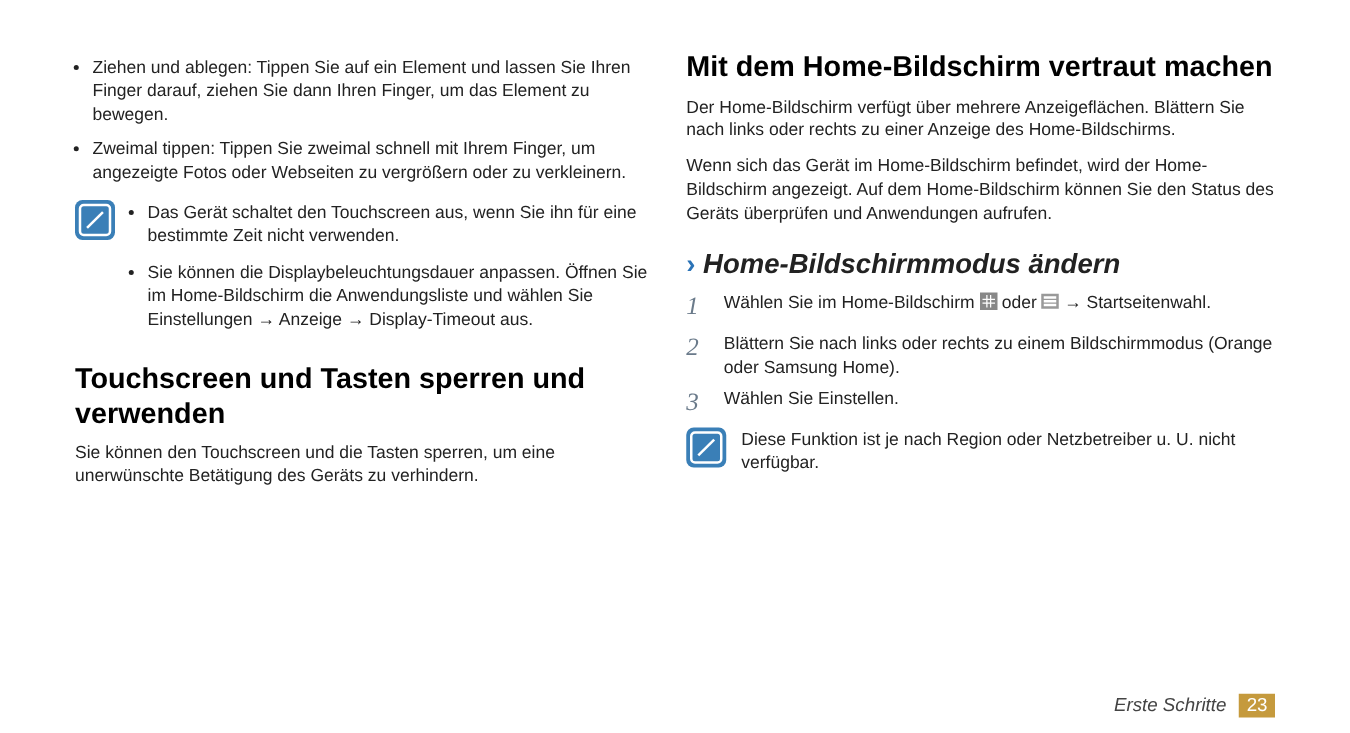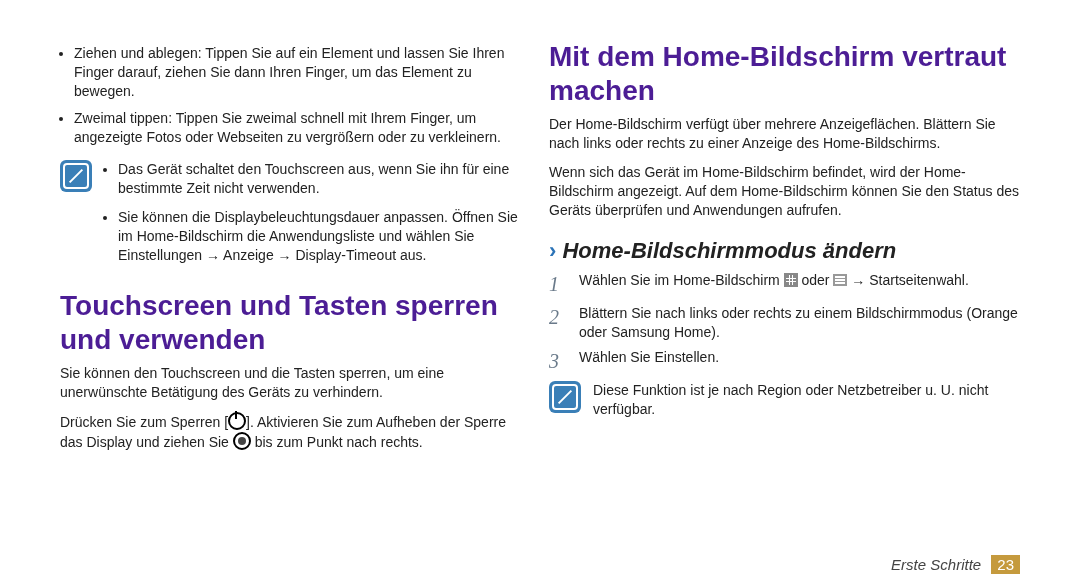--- a/index.html
+++ b/index.html
@@ -56,22 +56,22 @@
   }
   .note-icon .slash {
     width: 18px;
     height: 2px;
     background: #fff;
     transform: rotate(-45deg);
   }
   .note-list { padding-left: 14px; margin:0; }
   .note-list li { margin-bottom: 10px; list-style: disc; }
   h1 {
-    color: #4c1d95;
-    font-size: 28px;
+    color: #000000;
+    font-size: 23px;
     font-weight: 600;
     margin: 10px 0 8px 0;
     line-height: 1.2;
   }
   h2 {
     color: #222;
     font-size: 22px;
     font-weight: 700;
     font-style: italic;
     margin: 16px 0 6px 0;
@@ -194,23 +194,20 @@
       <ul class="note-list">
         <li>Das Gerät schaltet den Touchscreen aus, wenn Sie ihn für eine bestimmte Zeit nicht verwenden.</li>
         <li>
           <span>Sie können die Displaybeleuchtungsdauer anpassen. Öffnen Sie im Home-Bildschirm die Anwendungsliste und wählen Sie </span><span class="bold">Einstellungen</span><span> → </span><span class="bold">Anzeige</span><span> → </span><span class="bold">Display-Timeout</span><span> aus.</span>
         </li>
       </ul>
     </div>
 
     <h1>Touchscreen und Tasten sperren und verwenden</h1>
     <p class="para">Sie können den Touchscreen und die Tasten sperren, um eine unerwünschte Betätigung des Geräts zu verhindern.</p>
-    <p class="para">
-      <span>Drücken Sie zum Sperren [</span><span class="inline-icon power"></span><span>]. Aktivieren Sie zum Aufheben der Sperre das Display und ziehen Sie </span><span class="inline-icon dot"></span><span> bis zum Punkt nach rechts.</span>
-    </p>
   </div>
 
   <div class="col">
     <h1>Mit dem Home-Bildschirm vertraut machen</h1>
     <p class="para">Der Home-Bildschirm verfügt über mehrere Anzeigeflächen. Blättern Sie nach links oder rechts zu einer Anzeige des Home-Bildschirms.</p>
     <p class="para">Wenn sich das Gerät im Home-Bildschirm befindet, wird der Home-Bildschirm angezeigt. Auf dem Home-Bildschirm können Sie den Status des Geräts überprüfen und Anwendungen aufrufen.</p>
 
     <h2>
       <span class="chev">›</span>
       <span>Home-Bildschirmmodus ändern</span>

